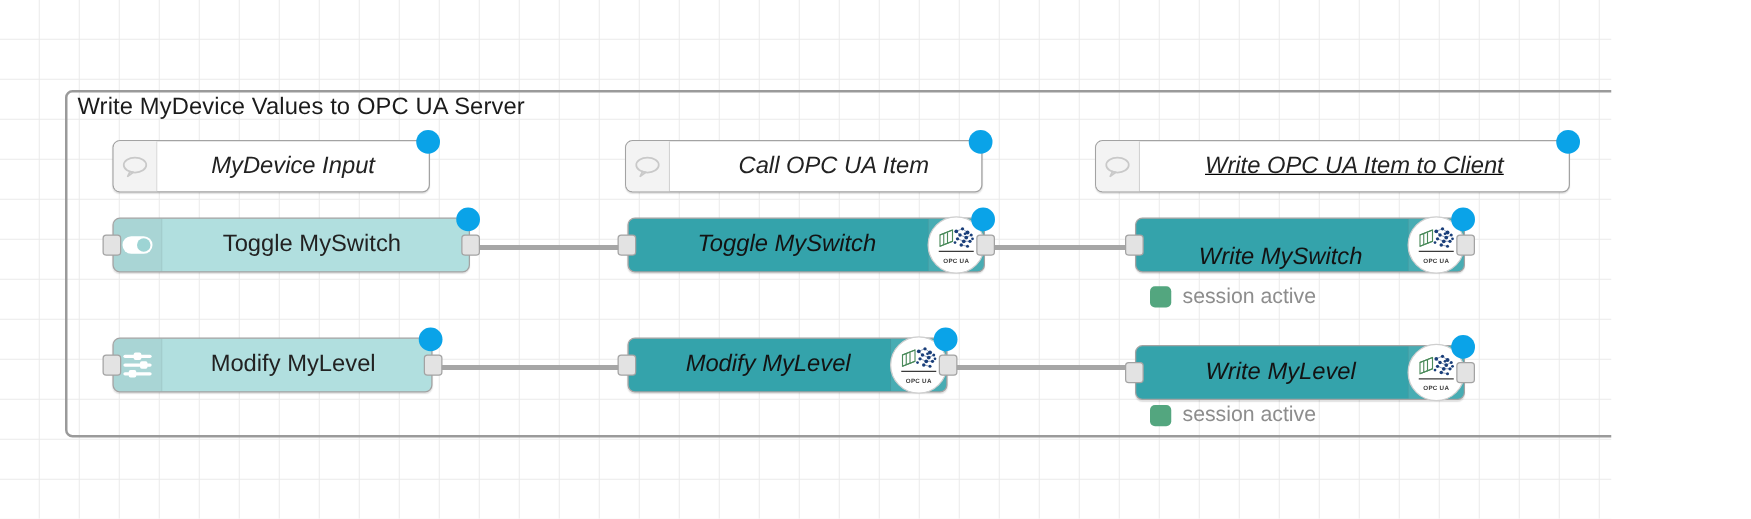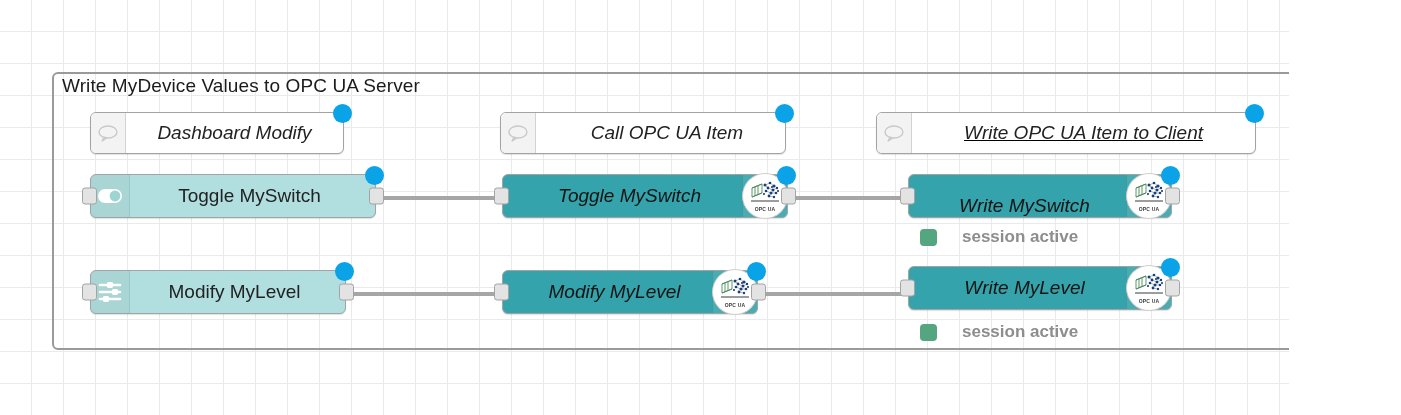--- a/index.html
+++ b/index.html
@@ -192,22 +192,21 @@
     background: #0aa3e8;
     top: -9px;
     right: -9px;
   }
 
   
   .status {
     position: absolute;
     display: flex;
     align-items: center;
-    gap: 25px;
-    font-weight: bold;
+    gap: 9px;
   }
   .status-dot {
     width: 17px;
     height: 17px;
     border-radius: 4px;
     background: #53a67f;
     flex: 0 0 17px;
   }
   .status-text {
     font-size: 17px;
@@ -231,21 +230,21 @@
   <div class="wire" style="left:352px; top:292px; width:152px;"></div>
   <div class="wire" style="left:756px; top:292px; width:152px;"></div>
 
   <div class="node comment" style="left:90px; top:112px; width:254px;">
     <div class="comment-icon-box">
       <svg class="icon-svg" width="22" height="18" viewBox="0 0 22 18">
         <ellipse cx="11" cy="8" rx="9" ry="6" fill="none" stroke="#c9c9c9" stroke-width="1.4"></ellipse>
         <path d="M7 13.2 L5.2 17 L9.6 13.9 Z" fill="none" stroke="#c9c9c9" stroke-width="1.4" stroke-linejoin="round"></path>
       </svg>
     </div>
-    <div class="comment-label">Dashboard Modify</div>
+    <div class="comment-label">MyDevice Input</div>
     <div class="sel-dot"></div>
   </div>
 
   <div class="node comment" style="left:500px; top:112px; width:286px;gap:13px;">
     <div class="comment-icon-box">
       <svg class="icon-svg" width="22" height="18" viewBox="0 0 22 18">
         <ellipse cx="11" cy="8" rx="9" ry="6" fill="none" stroke="#c9c9c9" stroke-width="1.4"></ellipse>
         <path d="M7 13.2 L5.2 17 L9.6 13.9 Z" fill="none" stroke="#c9c9c9" stroke-width="1.4" stroke-linejoin="round"></path>
       </svg>
     </div>
@@ -437,21 +436,21 @@
               <line x1="17" y1="5" x2="20" y2="8"></line>
           </g>
         </svg>
         <span class="ua-text">OPC UA</span>
       </div>
     </div>
     <div class="port out"></div>
     <div class="sel-dot"></div>
   </div>
 
-  <div class="node opcua" style="left:908px; top:266px; width:264px;">
+  <div class="node opcua" style="left:908px; top:276px; width:264px;">
     <div class="port in"></div>
     <div class="opcua-label">Write MyLevel</div>
     <div class="opcua-icon-box">
       <div class="opcua-badge">
         <svg class="icon-svg" width="34" height="26" viewBox="0 0 34 26">
           <g stroke="#4a8a5a" stroke-width="0.9" fill="none">
             <path d="M4 17 L4 8 L14 4 L14 13 Z"></path>
             <path d="M4 17 L14 13"></path>
             <path d="M4 8 L14 4"></path>
             <path d="M7 16 L7 7 M10 15 L10 6"></path>

